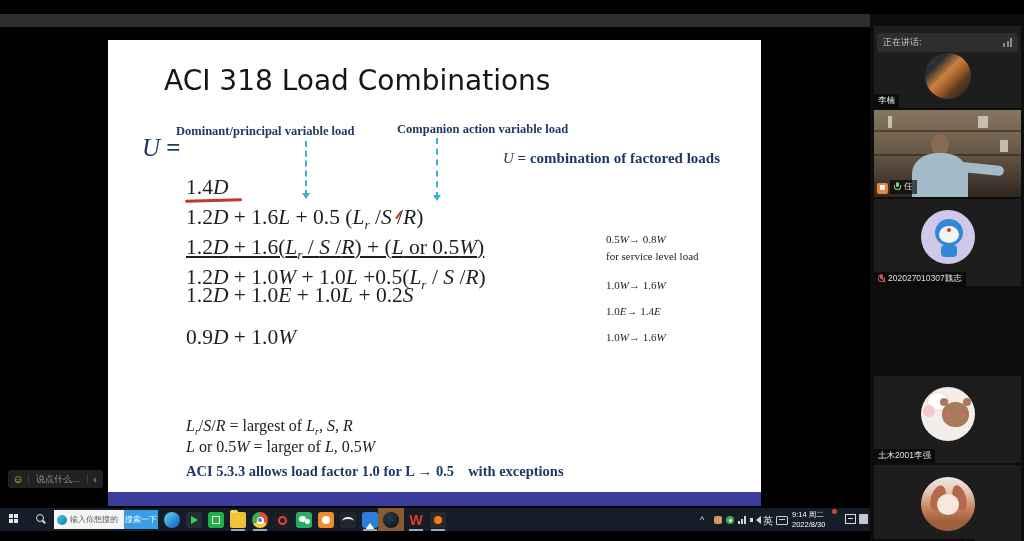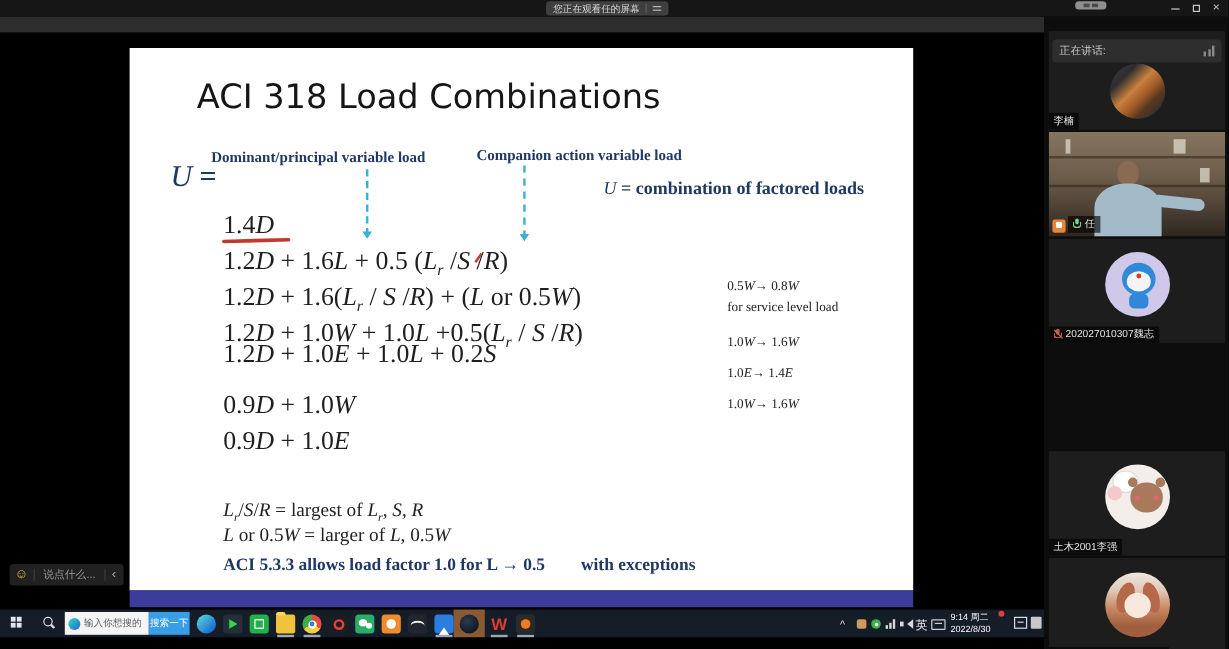--- a/index.html
+++ b/index.html
@@ -41,33 +41,33 @@
   .arrow i{position:absolute;left:-5px;bottom:-7px;width:0;height:0;
            border:4px solid transparent;border-top:6px solid #3ab0d4;}
   .u-big{position:absolute;left:34px;top:94px;font-family:"Liberation Serif",serif;font-weight:700;
          font-size:25px;color:#1f3864;}
   .u-def{position:absolute;left:395px;top:110px;font-family:"Liberation Serif",serif;font-weight:600;
          font-size:15px;color:#1f3864;white-space:nowrap;}
   .eq{position:absolute;left:78px;height:30px;line-height:30px;font-family:"Liberation Serif",serif;
       font-size:21.5px;color:#1f1f1f;white-space:nowrap;}
   .eq i,.u-big i,.u-def i,.sn i,.bn i{font-style:italic;}
   .eq sub,.bn sub{font-size:62%;}
-  .e1{top:132px;} .e2{top:162px;} .e3{top:192px;} .e4{top:222px;}
+  .e1{top:132px;} .e2{top:162px;} .e3{top:192px;text-decoration:underline;} .e4{top:222px;}
   .e5{top:240px;} .e6{top:282px;} .e7{top:312px;}
   .red-underline{position:absolute;left:77px;top:159px;width:57px;height:2.5px;background:#c0392b;
                  transform:rotate(-1.5deg);border-radius:2px;}
   .red-slash{position:absolute;left:286px;top:174px;width:9px;height:1.5px;background:#c0392b;
              transform:rotate(-55deg);}
   .sn{position:absolute;left:498px;font-family:"Liberation Serif",serif;font-size:11px;color:#222;white-space:nowrap;}
   .sn1{top:193px;} .sn2{top:210px;} .sn3{top:239px;} .sn4{top:265px;} .sn5{top:291px;}
   .bn{position:absolute;left:78px;font-family:"Liberation Serif",serif;font-size:16px;color:#222;white-space:nowrap;}
   .bn1{top:377px;} .bn2{top:398px;}
   .aci{position:absolute;left:78px;top:423px;font-family:"Liberation Serif",serif;font-weight:700;
        font-size:14.5px;color:#1f3864;white-space:nowrap;}
-  .aci .aci2{margin-left:30px;}
+  .aci .aci2{margin-left:14px;}
 
   
   .chatbar{position:absolute;left:8px;top:456px;height:18px;background:#212121;border-radius:3px;
            display:flex;align-items:center;}
   .emoji{width:20px;text-align:center;font-size:11px;color:#e8c23a;line-height:18px;}
   .vdiv{width:1px;height:10px;background:#3c3c3c;}
   .chat-ph{font-size:9px;color:#999;padding:0 7px;white-space:nowrap;}
   .collapse{width:15px;text-align:center;font-size:11px;color:#aaa;line-height:18px;}
 
   
@@ -176,43 +176,20 @@
        background:linear-gradient(180deg,#f0e6de 0%,#e0c8b8 28%,#c98a62 55%,#a05f3e 82%);}
   .face{position:absolute;left:16px;top:17px;width:22px;height:21px;border-radius:50%;background:#f6e8dc;}
   .hair1{position:absolute;left:10px;top:8px;width:14px;height:26px;border-radius:50%;background:#b5684a;transform:rotate(18deg);}
   .hair2{position:absolute;left:32px;top:8px;width:13px;height:26px;border-radius:50%;background:#b5684a;transform:rotate(-16deg);}
 </style>
 </head>
 <body>
 
 <div class="stage">
 
-  <div class="topbar">
-    <div class="notif">
-      <span class="notif-text">您正在观看任的屏幕</span>
-      <span class="notif-div"></span>
-      <span class="notif-icon">
-          <i></i>
-          <i></i>
-        </span>
-    </div>
-    <div class="view-toggle">
-        <i></i>
-        <i></i>
-      </div>
-    <div class="win-controls">
-      <span class="wc wc-min">
-          <i></i>
-        </span>
-      <span class="wc wc-restore">
-          <i></i>
-        </span>
-      <span class="wc wc-close">×</span>
-    </div>
-  </div>
 
   <div class="shared">
     <div class="gray-strip"></div>
 
     <div class="slide">
       <div class="s-title">ACI 318 Load Combinations</div>
       <div class="ann a1">Dominant/principal variable load</div>
       <div class="ann a2">Companion action variable load</div>
       <div class="arrow ar1">
           <i></i>
@@ -221,21 +198,20 @@
           <i></i>
         </div>
       <div class="u-big"><i>U</i> =</div>
       <div class="u-def"><i>U</i> = combination of factored loads</div>
       <div class="eq e1">1.4<i>D</i></div>
       <div class="eq e2">1.2<i>D</i> + 1.6<i>L</i> + 0.5 (<i>L</i><sub><i>r</i></sub> /<i>S</i> /<i>R</i>)</div>
       <div class="eq e3">1.2<i>D</i> + 1.6(<i>L</i><sub><i>r</i></sub> / <i>S</i> /<i>R</i>) + (<i>L</i> or 0.5<i>W</i>)</div>
       <div class="eq e4">1.2<i>D</i> + 1.0<i>W</i> + 1.0<i>L</i> +0.5(<i>L</i><sub><i>r</i></sub> / <i>S</i> /<i>R</i>)</div>
       <div class="eq e5">1.2<i>D</i> + 1.0<i>E</i> + 1.0<i>L</i> + 0.2<i>S</i></div>
       <div class="eq e6">0.9<i>D</i> + 1.0<i>W</i></div>
-      <div class="eq e7">0.9<i>D</i> + 1.0<i>E</i></div>
       <div class="red-underline"></div>
       <div class="red-slash"></div>
       <div class="sn sn1">0.5<i>W</i>→ 0.8<i>W</i></div>
       <div class="sn sn2">for service level load</div>
       <div class="sn sn3">1.0<i>W</i>→ 1.6<i>W</i></div>
       <div class="sn sn4">1.0<i>E</i>→ 1.4<i>E</i></div>
       <div class="sn sn5">1.0<i>W</i>→ 1.6<i>W</i></div>
       <div class="bn bn1"><i>L</i><sub><i>r</i></sub>/<i>S</i>/<i>R</i> = largest of <i>L</i><sub><i>r</i></sub>, <i>S</i>, <i>R</i></div>
       <div class="bn bn2"><i>L</i> or 0.5<i>W</i> = larger of <i>L</i>, 0.5<i>W</i></div>
       <div class="aci">

